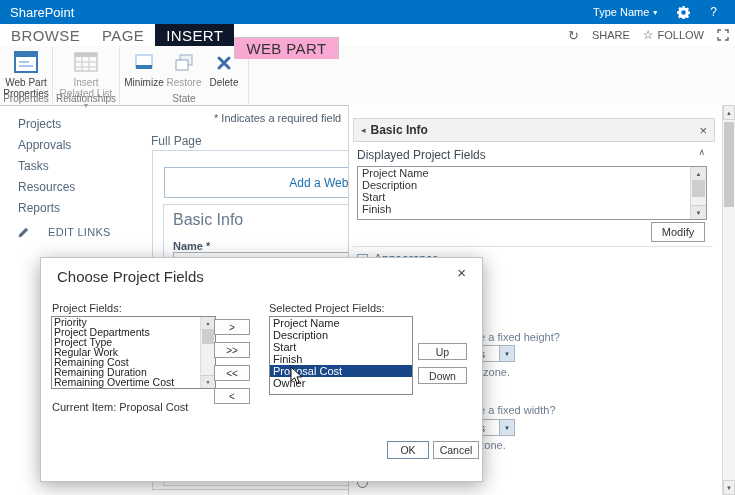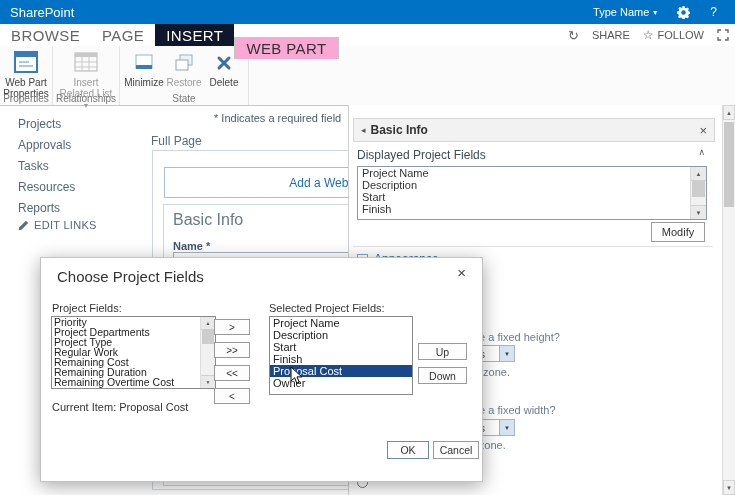--- a/index.html
+++ b/index.html
@@ -32,21 +32,21 @@
   .rgroup-label{position:absolute;bottom:1px;left:0;right:0;text-align:center;font-size:10px;color:#777}
   .rbtn{display:flex;flex-direction:column;align-items:center;font-size:10px;color:#444;text-align:center;line-height:11px}
   .rbtn .ricon{height:28px;display:flex;align-items:center;justify-content:center}
   .rbtn.dis{color:#9b9b9b}
   .w44{width:44px}.w58{width:58px}.w40{width:40px}
   .lblwrap{display:block}
 
   
   .nav{position:absolute;left:18px;top:114px;width:120px;font-size:12px;color:#53687c}
   .nav-item{height:21px;line-height:21px;cursor:default}
-  .editlinks{font-size:11px;display:flex;align-items:center;gap:5px;letter-spacing:.3px}
+  .editlinks{margin-top:7px;font-size:11px;display:flex;align-items:center;gap:19px;letter-spacing:.3px}
 
   
   .req-note{position:absolute;top:112px;left:214px;font-size:11px;color:#4d5b6a}
   .zone-label{position:absolute;top:134px;left:151px;font-size:12px;color:#5a6a7a}
   .zone{position:absolute;left:152px;top:150px;width:348px;height:338px;border:1px solid #cdd8e4}
   .addwp{position:absolute;left:164px;top:167px;width:333px;height:29px;border:1px solid #a9bdd3;background:#fff;
          display:flex;align-items:center;justify-content:center;font-size:12px;color:#1d6fae}
   .wpbox{position:absolute;left:163px;top:204px;width:334px;height:280px;border:1px solid #cdd8e4;background:#fff}
   .wptitle{position:absolute;left:173px;top:211px;font-size:16px;color:#67798c}
   .namelbl{position:absolute;left:173px;top:240px;font-size:11px;font-weight:bold;color:#44566b}

